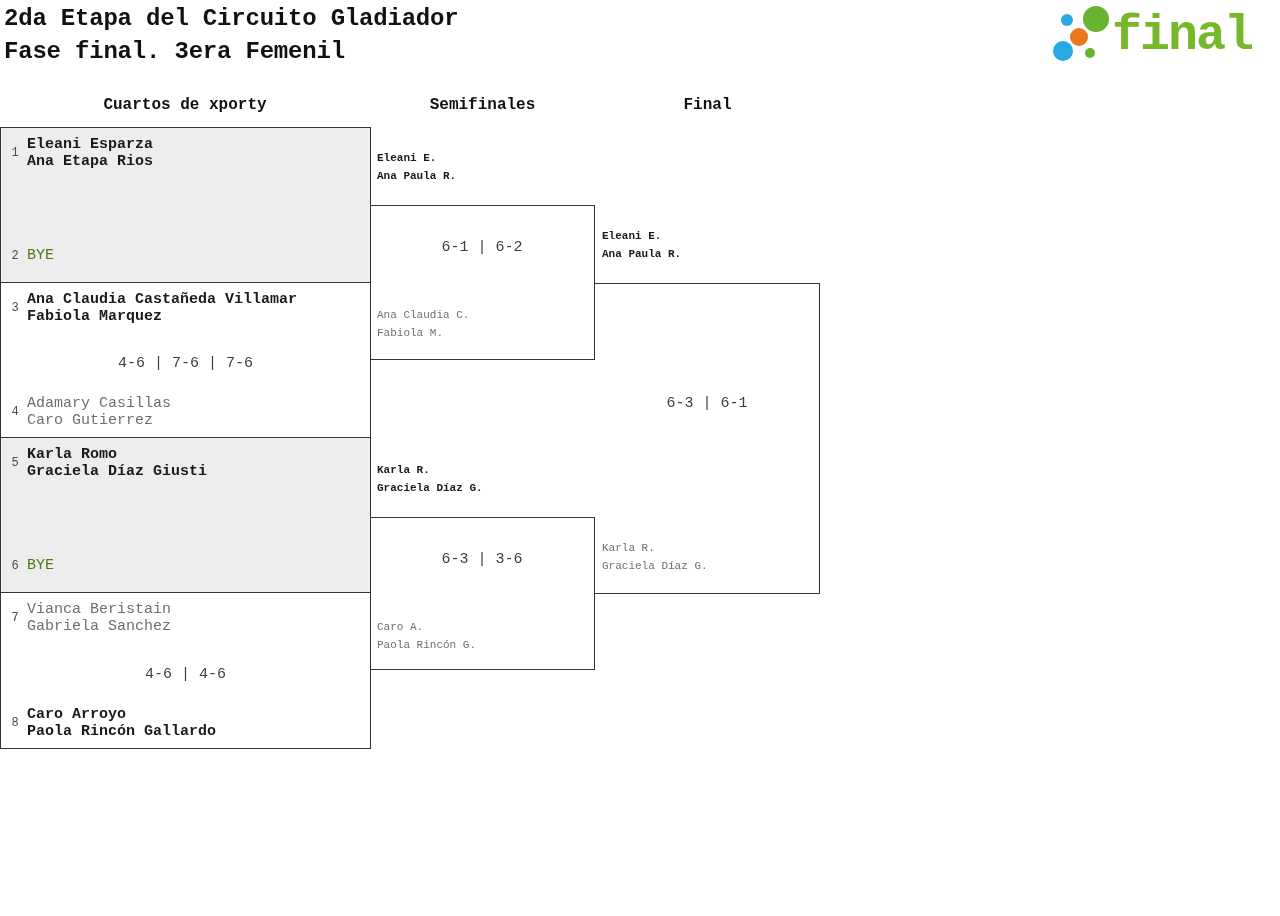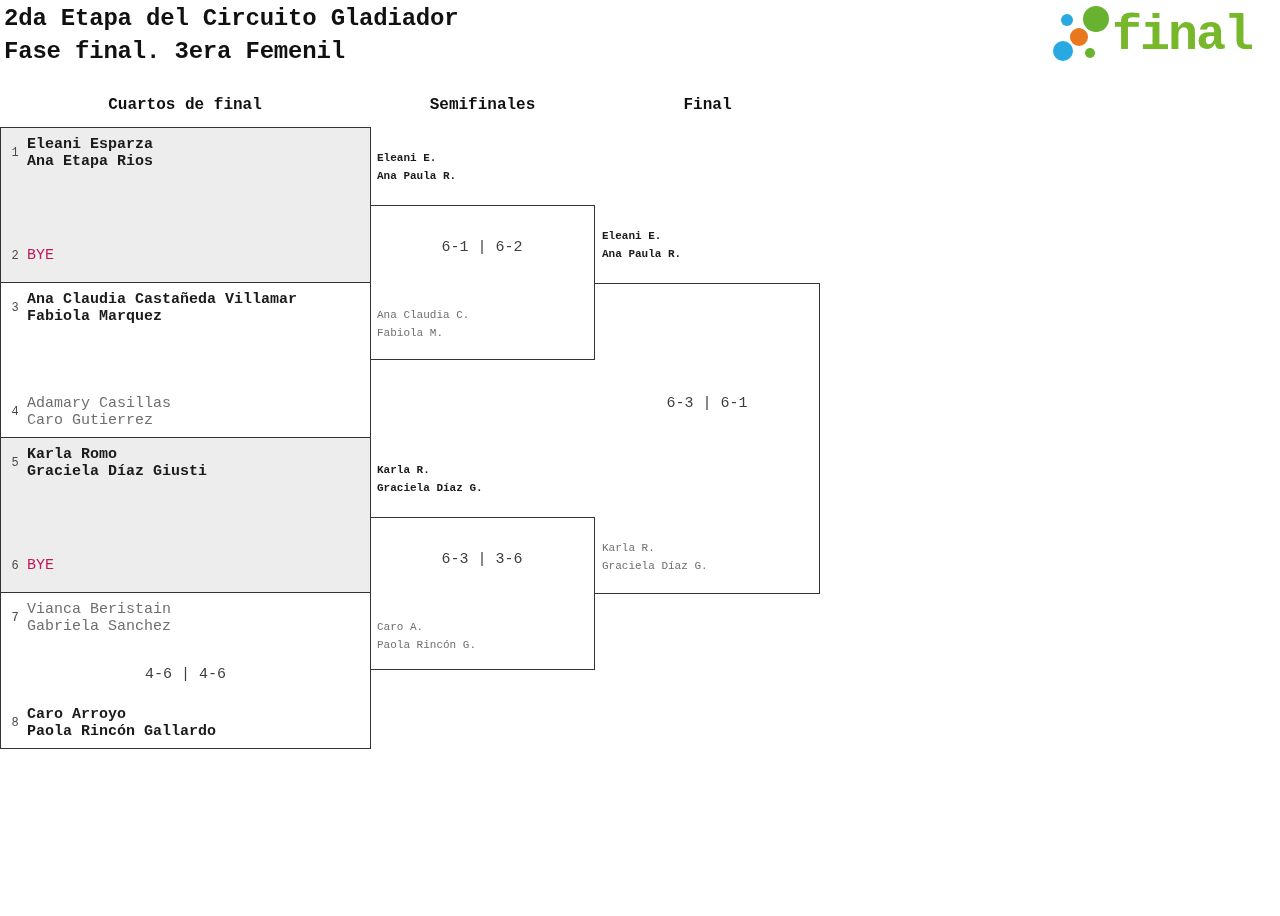--- a/index.html
+++ b/index.html
@@ -38,21 +38,21 @@
 
   .slot{position:absolute;left:8px;display:flex;gap:6px;align-items:center;}
   .slot-top{top:8px;}
   .slot-bottom{bottom:8px;}
   .slot-bottom.bye{bottom:18px;}
   .seed{font-size:12px;color:#4a4a4a;width:12px;text-align:center;flex:0 0 12px;}
   .names{font-size:15px;line-height:17px;}
   .names div:empty{display:none;}
   .winner{font-weight:700;color:#1b1b1b;}
   .loser{font-weight:400;color:#6f6f6f;}
-  .byetxt{font-weight:400;color:#be185d;}
+  .byetxt{font-weight:400;color:#4d7c0f;}
 
   .match-score{position:absolute;left:0;right:0;top:50%;transform:translateY(-50%);
     margin-top:3px;text-align:center;font-size:15px;color:#3d3d3d;}
   .match-score:empty{display:none;}
 
   
   .round-box{position:absolute;border:1px solid #333;border-left:none;
     box-sizing:border-box;background:transparent;}
   #sf1{left:370px;top:205px;width:225px;height:155px;}
   #sf2{left:370px;top:517px;width:225px;height:153px;}
@@ -79,21 +79,21 @@
 
   <div class="logo">
     <span class="dot dot-blue-sm"></span>
     <span class="dot dot-green-lg"></span>
     <span class="dot dot-orange"></span>
     <span class="dot dot-blue-lg"></span>
     <span class="dot dot-green-sm"></span>
     <span class="logo-text">final</span>
   </div>
 
-  <div class="col-header col-qf">Cuartos de final</div>
+  <div class="col-header col-qf">Cuartos de xporty</div>
   <div class="col-header col-sf">Semifinales</div>
   <div class="col-header col-f">Final</div>
 
   <div class="qf-wrap">
 
     <div class="qf-row gray sep">
       <div class="slot slot-top">
         <span class="seed">1</span>
         <div class="names winner">
           <div>Eleani Esparza</div>
@@ -111,20 +111,21 @@
     </div>
 
     <div class="qf-row sep">
       <div class="slot slot-top">
         <span class="seed">3</span>
         <div class="names winner">
           <div>Ana Claudia Castañeda Villamar</div>
           <div>Fabiola Marquez</div>
         </div>
       </div>
+      <div class="match-score">4-6 | 7-6 | 7-6</div>
       <div class="slot slot-bottom">
         <span class="seed">4</span>
         <div class="names loser">
           <div>Adamary Casillas</div>
           <div>Caro Gutierrez</div>
         </div>
       </div>
     </div>
 
     <div class="qf-row gray sep">

